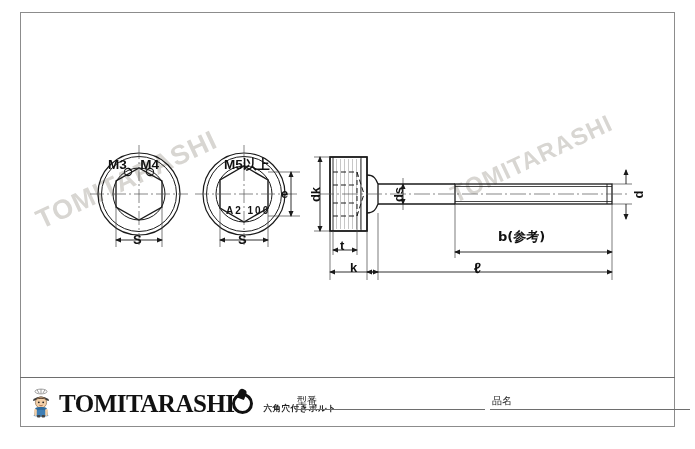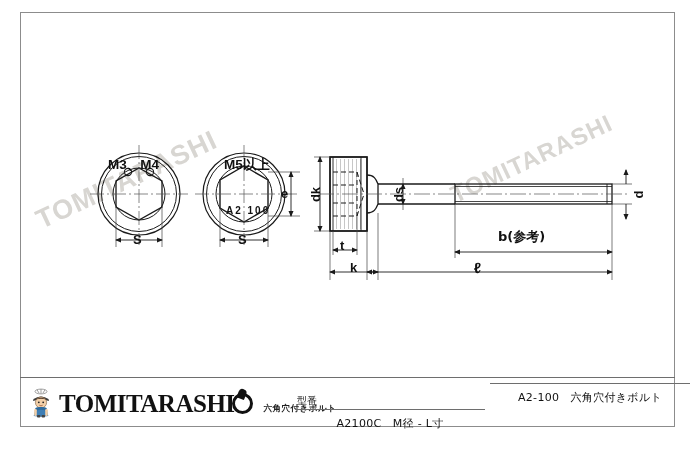--- a/index.html
+++ b/index.html
@@ -211,22 +211,21 @@
           <rect x="13.6" y="27" width="3.4" height="2.6" rx="0.8" fill="#444"></rect>
         </svg>
       </div>
       <div class="brand"><span>TOMITARASHI</span><span class="brand-mark"></span></div>
       <div class="jp-co">六角穴付きボルト</div>
     </div>
 
     <div class="tb-field tb-f1">
       <div class="tb-key">型番</div>
       <div class="tb-rule"></div>
-      <div class="tb-val">A2100C　M径 - L寸</div>
     </div>
 
     <div class="tb-field tb-f2">
+      <div class="tb-key">品名</div>
       <div class="tb-rule"></div>
-      <div class="tb-val">A2-100　六角穴付きボルト</div>
     </div>
   </div>
 
 </div>
 
 </body></html>

